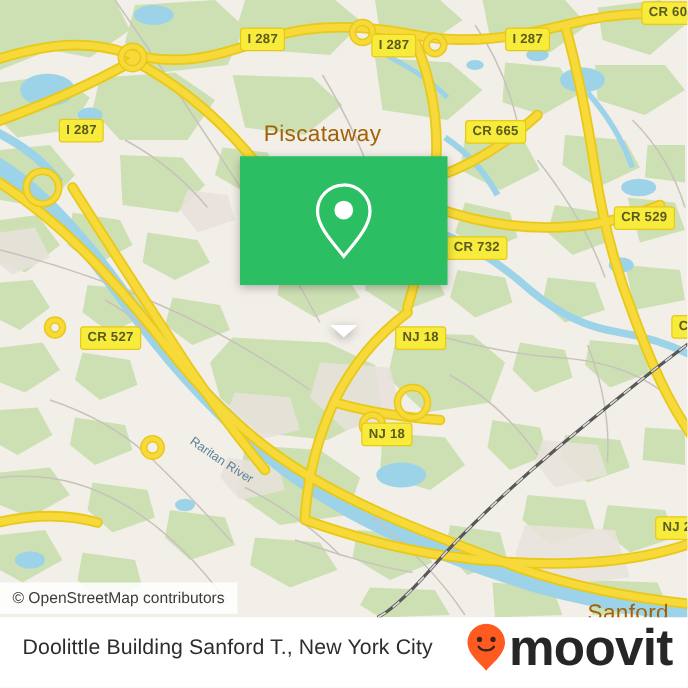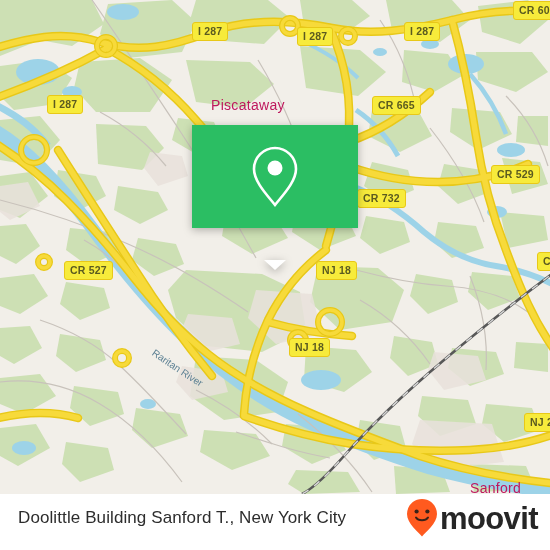--- a/index.html
+++ b/index.html
@@ -47,22 +47,22 @@
     font-weight: bold;
     line-height: 13px;
     padding: 1.5px 5px 2px 5px;
     letter-spacing: 0.2px;
     white-space: nowrap;
     box-sizing: border-box;
   }
 
   .place-label {
     position: absolute;
-    color: #be185d;
-    font-size: 14px;
+    color: #a16207;
+    font-size: 18px;
     letter-spacing: 0.3px;
     white-space: nowrap;
   }
 
   
   #attribution {
     position: absolute;
     left: 0;
     top: 466px;
     background: rgba(255,255,255,0.86);
@@ -130,21 +130,21 @@
     letter-spacing: 0.1px;
     white-space: nowrap;
   }
   #brand {
     display: flex;
     align-items: center;
     gap: 1px;
   }
   #brand-word {
     color: #262626;
-    font-size: 31px;
+    font-size: 41px;
     font-weight: bold;
     letter-spacing: -0.6px;
     line-height: 31px;
   }
 </style>
 </head>
 <body>
 
 <div id="app">
 
@@ -351,20 +351,21 @@
     <div class="shield" style="left:47px;  top:95px;">I 287</div>
     <div class="shield" style="left:372px; top:96px;">CR 665</div>
     <div class="shield" style="left:491px; top:165px;">CR 529</div>
     <div class="shield" style="left:357px; top:189px;">CR 732</div>
     <div class="shield" style="left:521px; top:252px;margin-left:16px;">CR</div>
     <div class="shield" style="left:316px; top:261px;">NJ 18</div>
     <div class="shield" style="left:289px; top:338px;">NJ 18</div>
     <div class="shield" style="left:64px;  top:261px;">CR 527</div>
     <div class="shield" style="left:524px; top:413px;">NJ 2</div>
 
+    <div id="attribution">© OpenStreetMap contributors</div>
 
     <div id="popup">
       <div id="popup-head">
         <svg width="54" height="66" viewBox="0 0 54 66">
           <path d="M27 4 C15.4 4 6 13.4 6 25 C6 38 20 52 27 61 C34 52 48 38 48 25 C48 13.4 38.6 4 27 4 Z" fill="none" stroke="#ffffff" stroke-width="2.6"></path>
           <circle cx="27" cy="24" r="7.5" fill="#ffffff"></circle>
         </svg>
       </div>
       <div id="popup-tail"></div>
     </div>

